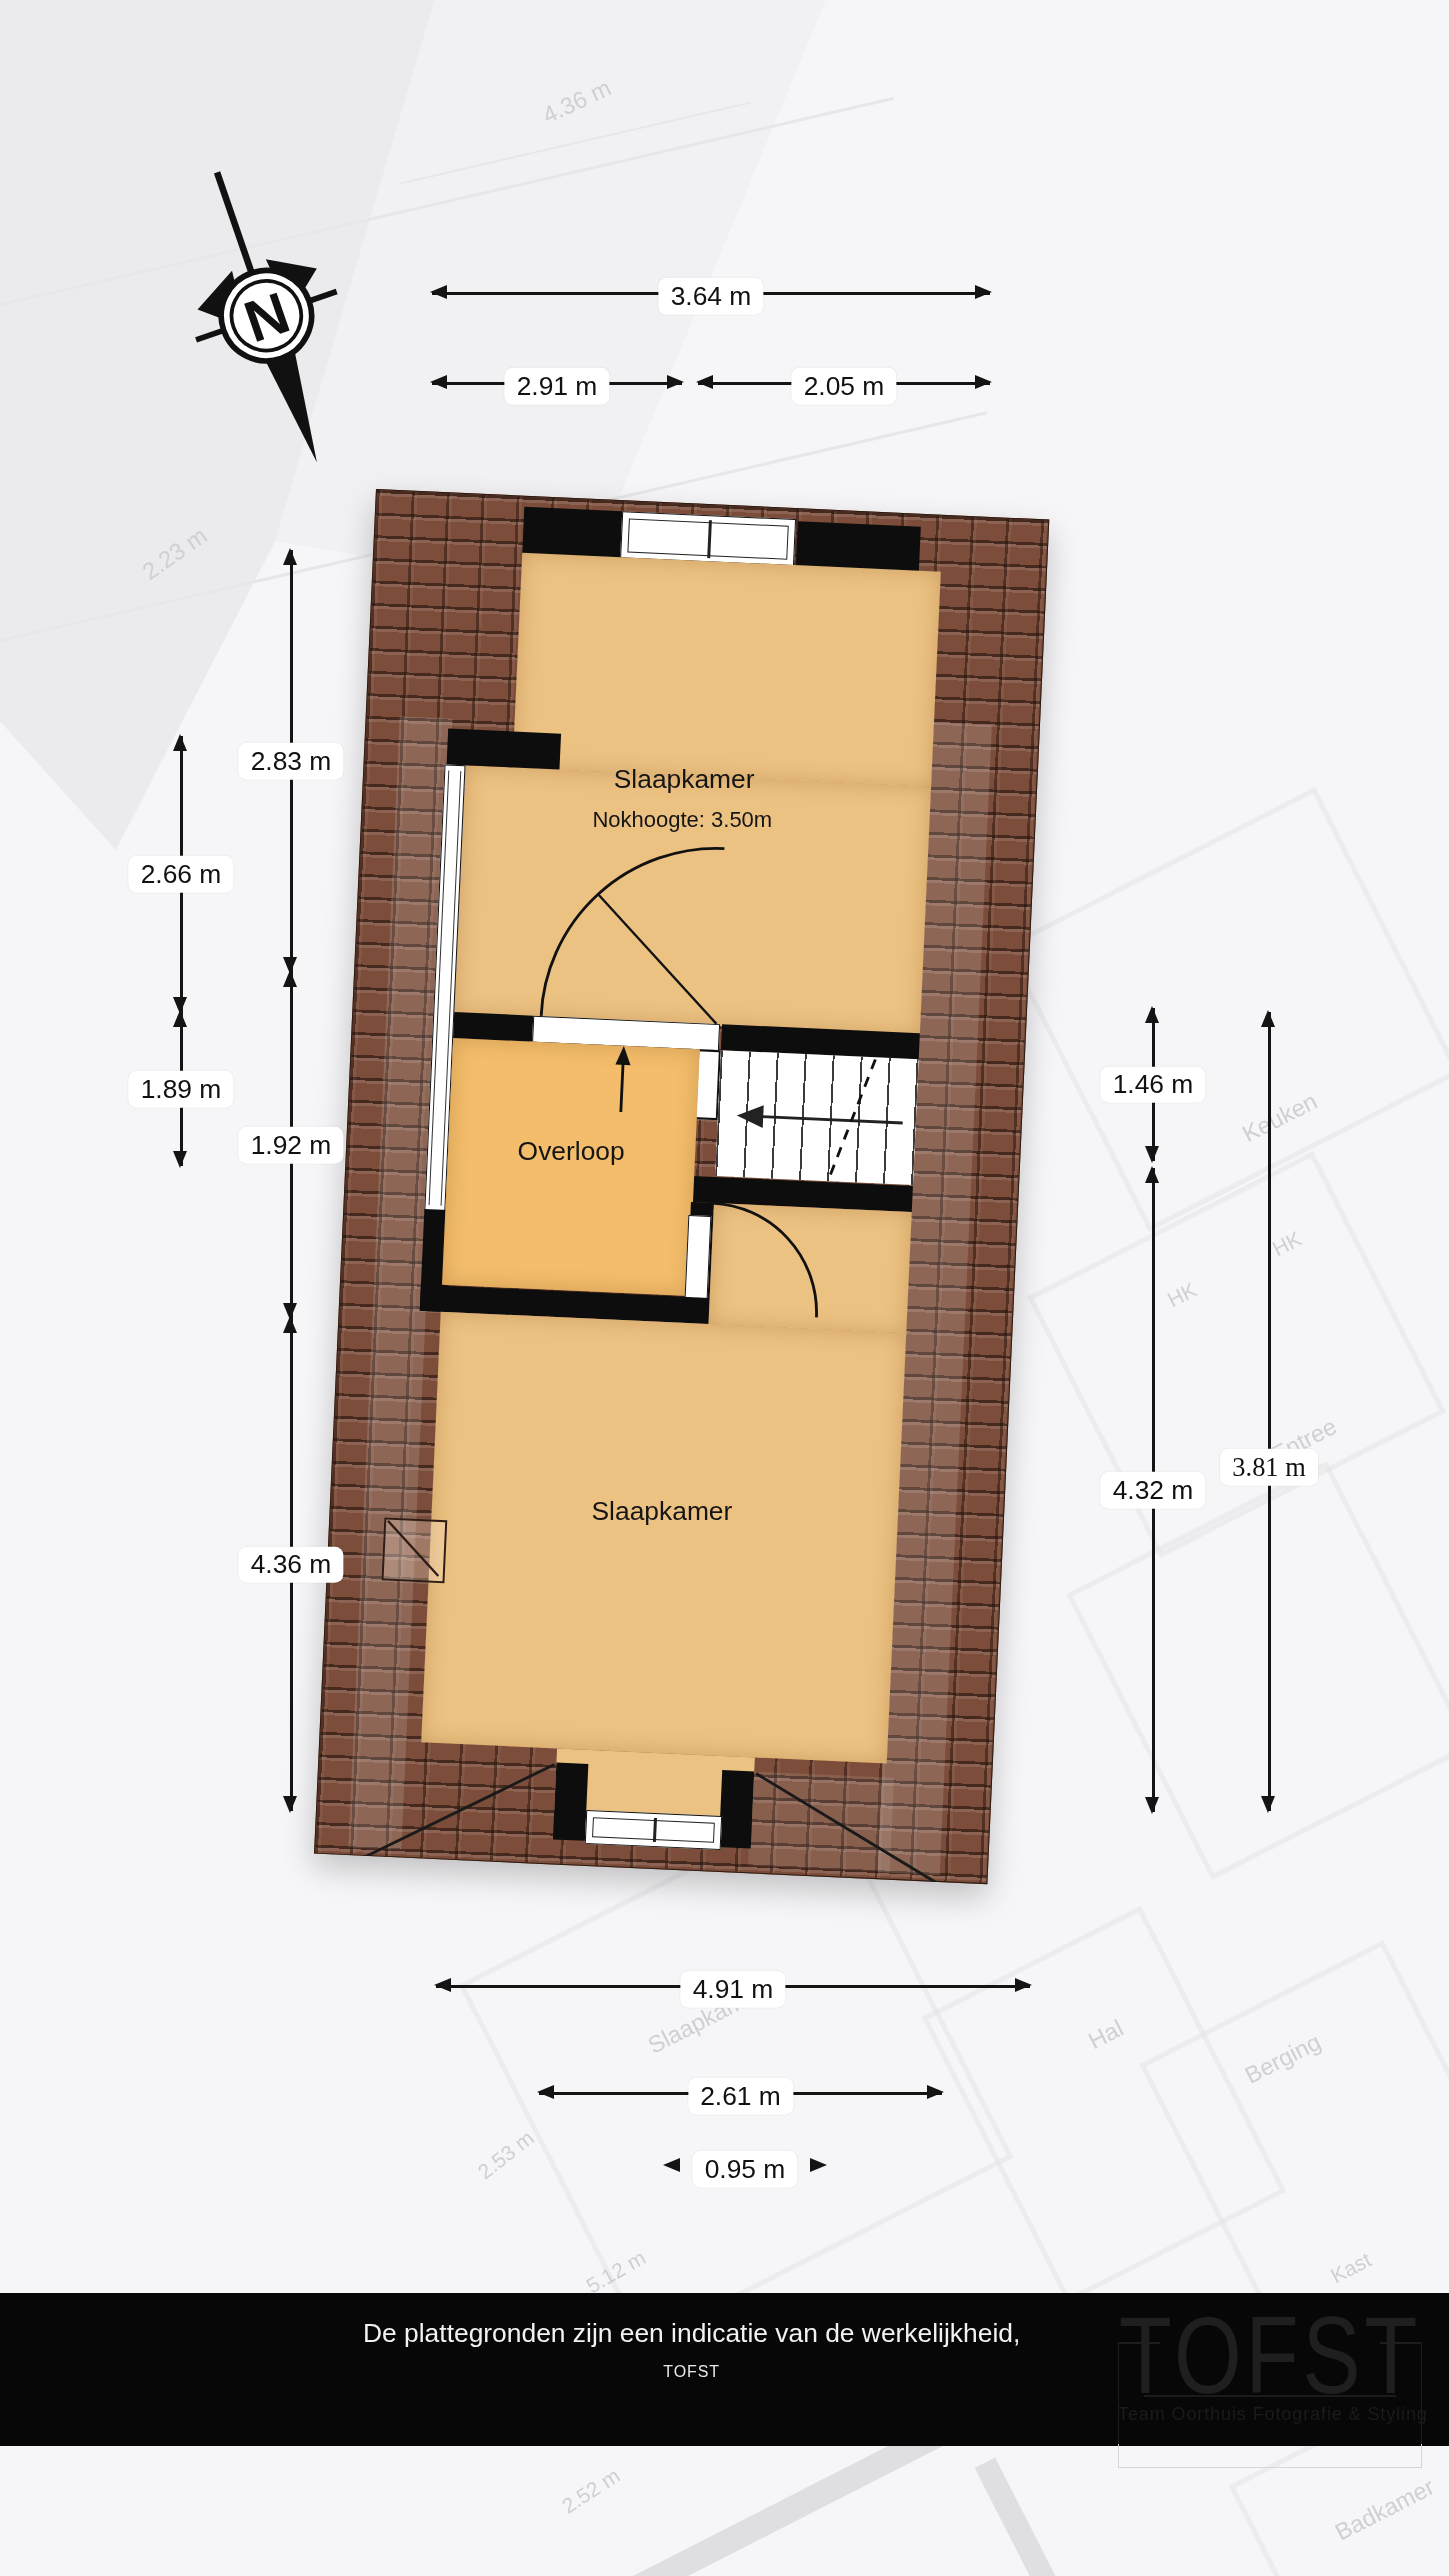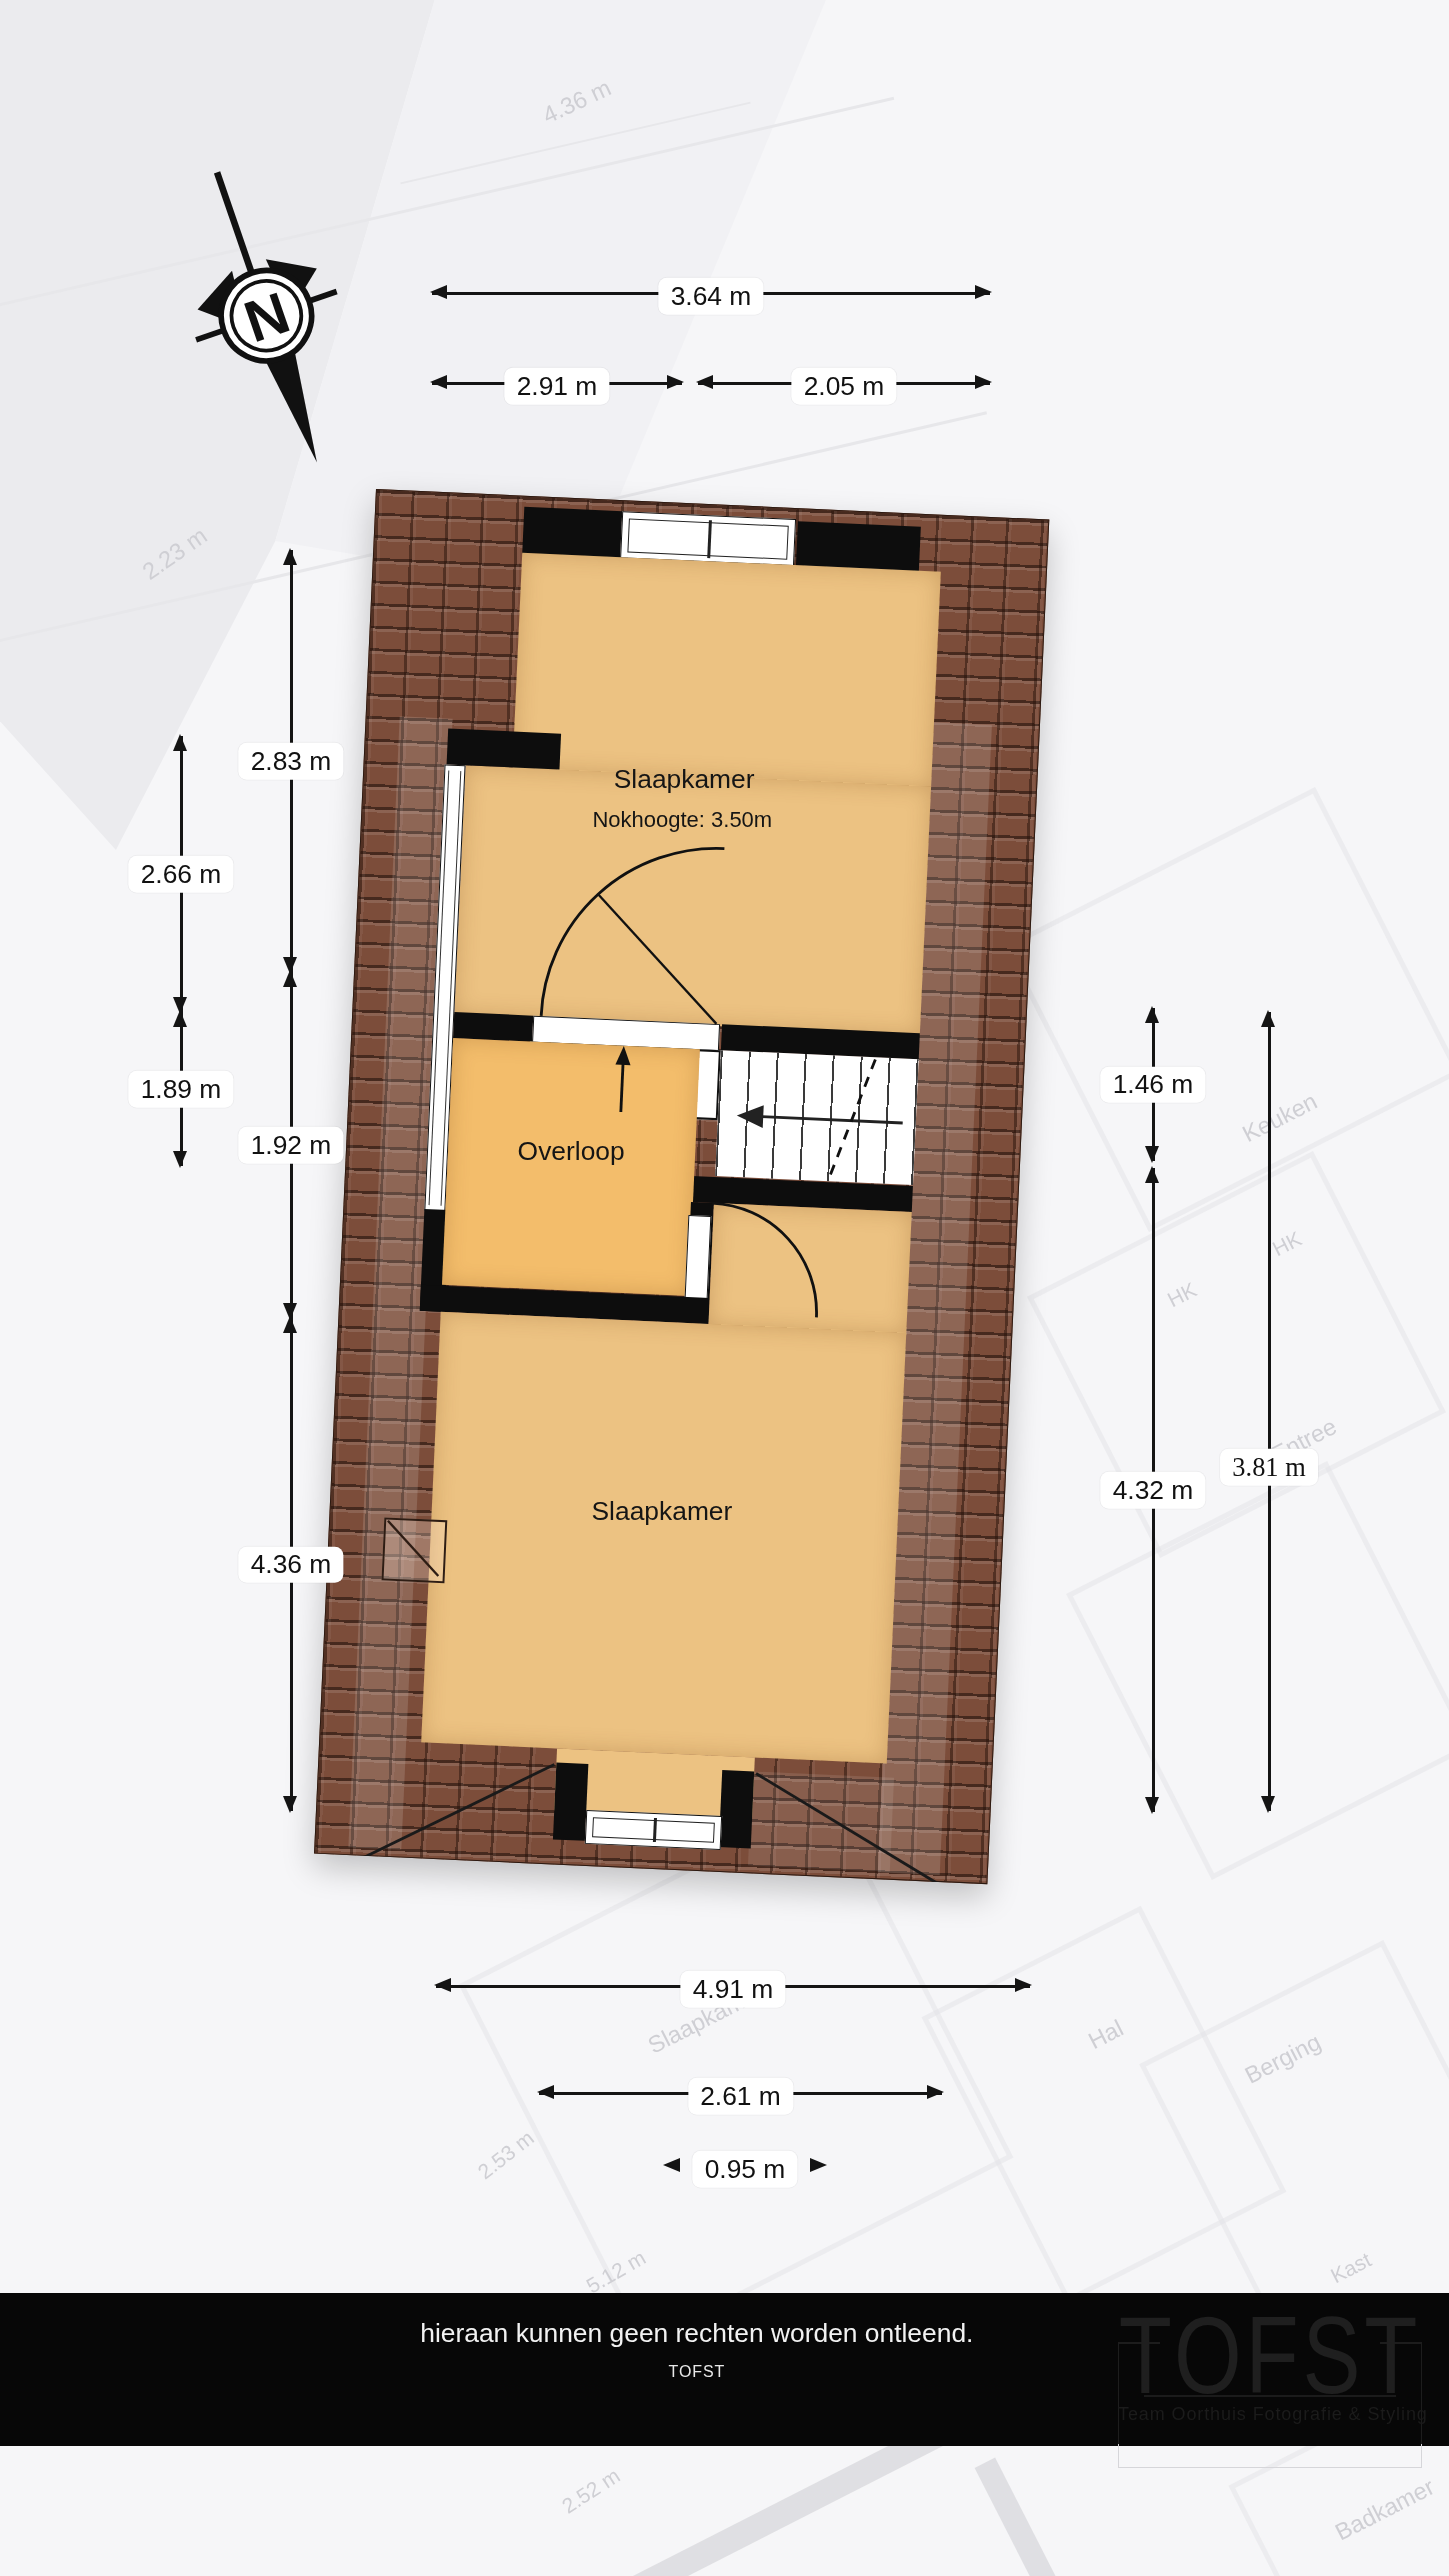--- a/index.html
+++ b/index.html
@@ -276,21 +276,21 @@
   </div>
   <div class="dim h" style="left:665px;top:2166px;width:160px;">
     <div class="dline" style="background:none;"></div>
       <div class="ah w"></div>
       <div class="ah e"></div>
     <span class="dlabel">0.95 m</span>
   </div>
 
   <div id="footer">
     <div id="disclaimer">
-      <div>hieraan kunnen geen rechten worden ontleend.</div>
+      <div>De plattegronden zijn een indicatie van de werkelijkheid,</div>
       <div class="brand">TOFST</div>
     </div>
   </div>
 
   <div id="watermark">
     <div class="wm-frame dark"></div>
     <div class="wm-frame light"></div>
     <div class="wm-stub" style="left:0;"></div>
     <div class="wm-stub" style="right:0;"></div>
     <div id="wm-title">TOFST</div>

